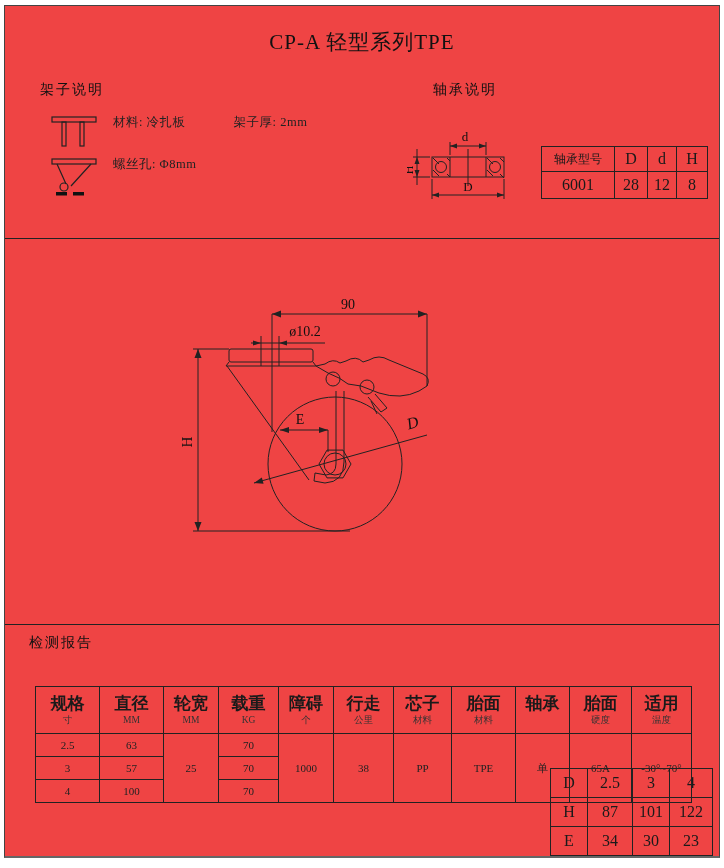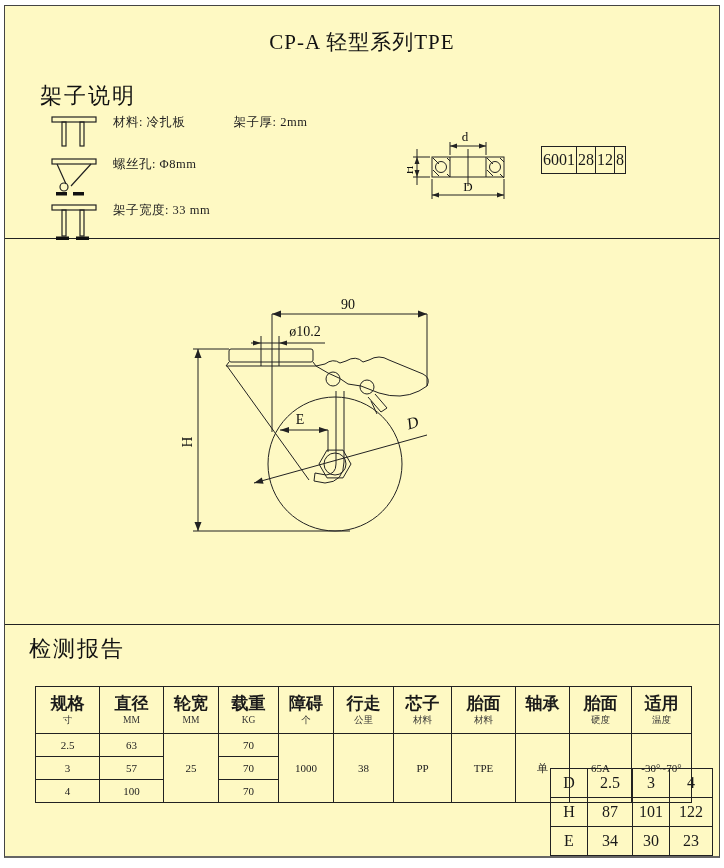--- a/index.html
+++ b/index.html
@@ -1,23 +1,23 @@
 <!DOCTYPE html>
 <html><head>
 <meta charset="utf-8">
 <style>
   html,body{margin:0;padding:0;background:#fff;}
   body{width:724px;height:868px;position:relative;font-family:"Liberation Serif","DejaVu Serif",serif;color:#1a1a1a;}
-  .sheet{position:absolute;left:4px;top:5px;width:714px;height:850px;border:1px solid #444;border-bottom:2px solid #666;background:#fef9c3;}
+  .sheet{position:absolute;left:4px;top:5px;width:714px;height:850px;border:1px solid #444;border-bottom:2px solid #666;background:#ef4444;}
   .sec{position:absolute;left:0;right:0;}
   .sec1{top:0;height:232px;border-bottom:1px solid #222;}
   .sec2{top:232px;height:386px;border-bottom:1px solid #222;}
   .sec3{top:618px;bottom:0;}
   .doc-title{position:absolute;top:22px;left:0;right:0;text-align:center;font-size:21px;letter-spacing:1px;color:#111;}
-  .sec-heading{position:absolute;font-size:22px;color:#111;letter-spacing:2px;}
+  .sec-heading{position:absolute;font-size:14px;color:#111;letter-spacing:2px;}
   .bracket-row{position:absolute;display:flex;gap:14px;}
   .bracket-row .txt{font-size:12.5px;color:#222;letter-spacing:0.5px;}
   .bracket-row .txt2{margin-left:34px;}
   table{border-collapse:collapse;}
   .bearing-table{position:absolute;left:536px;top:140px;}
   .bearing-table td{border:1px solid #222;text-align:center;vertical-align:middle;}
   .bearing-table .hdr-sm{font-size:12px;width:70px;height:22px;}
   .bearing-table .hdr-lg{font-size:16px;}
   .bearing-table .val{font-size:16px;height:24px;}
   .dhe-table{position:absolute;right:6px;top:530px;}
@@ -63,33 +63,22 @@
           <rect x="3" y="3" width="44" height="5"></rect>
           <path d="M8,8 L17,28 M42,8 L22,30"></path>
           <circle cx="15" cy="31" r="4"></circle>
         </g>
         <rect x="7" y="36" width="11" height="3.5" fill="#111"></rect>
         <rect x="24" y="36" width="11" height="3.5" fill="#111"></rect>
       </svg>
       <span class="txt">螺丝孔: Φ8mm</span>
     </div>
 
-    <div class="bracket-row" style="left:44px;top:196px;">
-      <svg width="50" height="40" viewBox="0 0 50 40">
-        <g fill="none" stroke="#222" stroke-width="1.2">
-          <rect x="3" y="3" width="44" height="5"></rect>
-          <rect x="13" y="8" width="4" height="26"></rect>
-          <rect x="31" y="8" width="4" height="26"></rect>
-        </g>
-        <rect x="7" y="34.5" width="13" height="3.5" fill="#111"></rect>
-        <rect x="27" y="34.5" width="13" height="3.5" fill="#111"></rect>
-      </svg>
-      <span class="txt">架子宽度: 33 mm</span>
-    </div>
-
+
+    <div class="sec-heading" style="left:428px;top:75px;">轴承说明</div>
 
     <svg style="position:absolute;left:402px;top:118px;" width="118" height="88" viewBox="0 0 118 88">
       <g fill="none" stroke="#222" stroke-width="1">
         <rect x="25" y="33" width="72" height="20"></rect>
         <line x1="43" y1="33" x2="43" y2="53"></line>
         <line x1="79" y1="33" x2="79" y2="53"></line>
         <line x1="61" y1="25" x2="61" y2="62"></line>
         <circle cx="34" cy="43" r="5.5"></circle>
         <circle cx="88" cy="43" r="5.5"></circle>
         <path d="M26,34 L32,40 M26,46 L32,52 M40,34 L43,37 M40,50 L43,53 M80,34 L86,40 M80,46 L86,52 M93,34 L97,38 M93,50 L97,54"></path>
@@ -111,20 +100,26 @@
         <polygon points="10,33 7.5,40 12.5,40"></polygon>
         <polygon points="10,53 7.5,46 12.5,46"></polygon>
       </g>
       <text x="58" y="17" font-size="13" text-anchor="middle">d</text>
       <text x="61" y="67" font-size="13" text-anchor="middle">D</text>
       <text x="6" y="46" font-size="12" transform="rotate(-90 6 46)" text-anchor="middle">H</text>
     </svg>
 
     <table class="bearing-table">
       <tbody>
+          <tr>
+        <td class="hdr-sm">轴承型号</td>
+        <td class="hdr-lg" style="width:30px;">D</td>
+        <td class="hdr-lg" style="width:26px;">d</td>
+        <td class="hdr-lg" style="width:28px;">H</td>
+      </tr>
       <tr>
         <td class="val">6001</td>
         <td class="val">28</td>
         <td class="val">12</td>
         <td class="val">8</td>
       </tr>
     </tbody>
       </table>
   </div>
 

